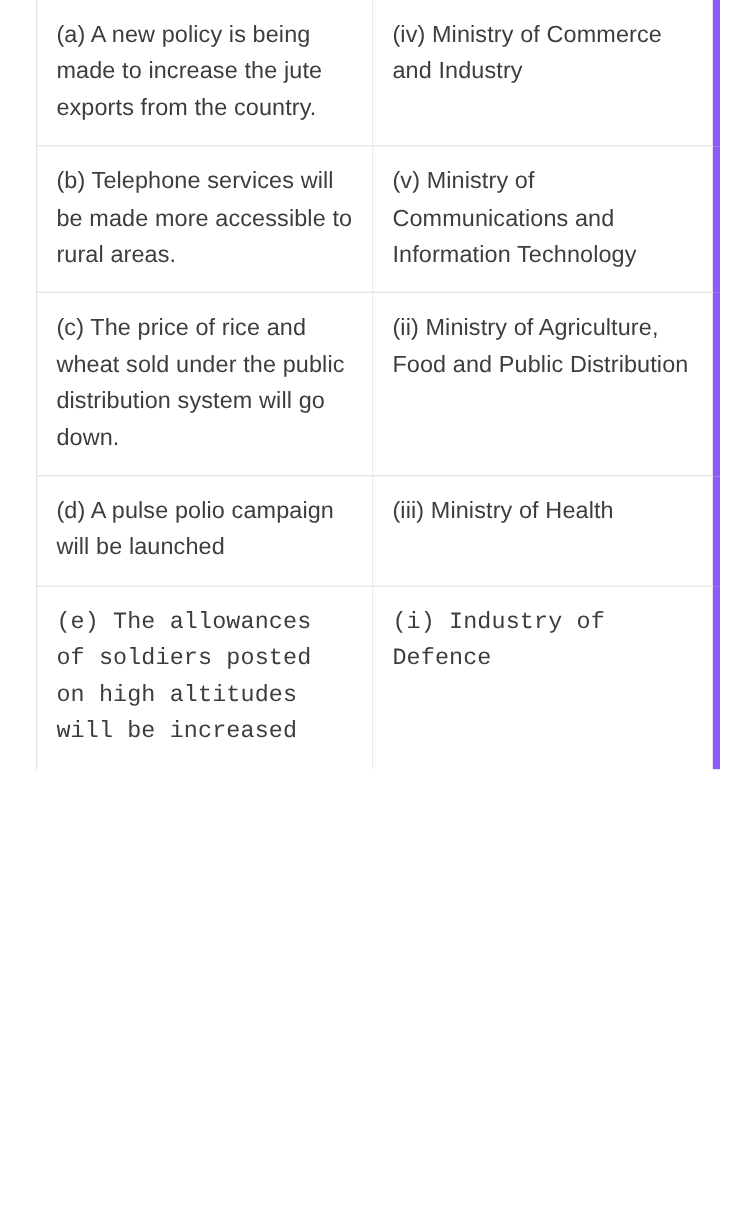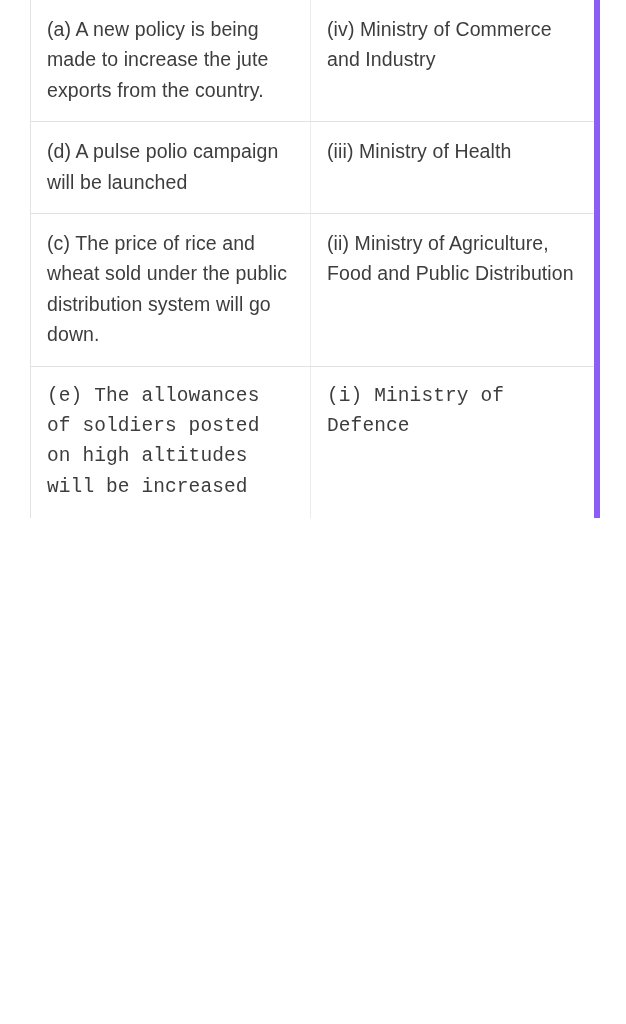--- a/index.html
+++ b/index.html
@@ -73,37 +73,45 @@
       <tr>
         <td class="left-cell">
             <span class="cell-text">(a) A new policy is being made to increase the jute exports from the country.</span>
           </td>
         <td class="right-cell">
             <span class="cell-text">(iv) Ministry of Commerce and Industry</span>
           </td>
       </tr>
       <tr>
         <td class="left-cell">
-            <span class="cell-text">(d) A pulse polio campaign will be launched</span>
+            <span class="cell-text">(b) Telephone services will be made more accessible to rural areas.</span>
           </td>
         <td class="right-cell">
-            <span class="cell-text">(iii) Ministry of Health</span>
+            <span class="cell-text">(v) Ministry of Communications and Information Technology</span>
           </td>
       </tr>
       <tr>
         <td class="left-cell">
             <span class="cell-text">(c) The price of rice and wheat sold under the public distribution system will go down.</span>
           </td>
         <td class="right-cell">
             <span class="cell-text">(ii) Ministry of Agriculture, Food and Public Distribution</span>
           </td>
       </tr>
       <tr>
         <td class="left-cell">
+            <span class="cell-text">(d) A pulse polio campaign will be launched</span>
+          </td>
+        <td class="right-cell">
+            <span class="cell-text">(iii) Ministry of Health</span>
+          </td>
+      </tr>
+      <tr>
+        <td class="left-cell">
             <span class="cell-text">(e) The allowances of soldiers posted on high altitudes will be increased</span>
           </td>
         <td class="right-cell">
-            <span class="cell-text">(i) Ministry of Defence</span>
+            <span class="cell-text">(i) Industry of Defence</span>
           </td>
       </tr>
     </tbody>
   </table>
 </div>
 
 </body></html>

